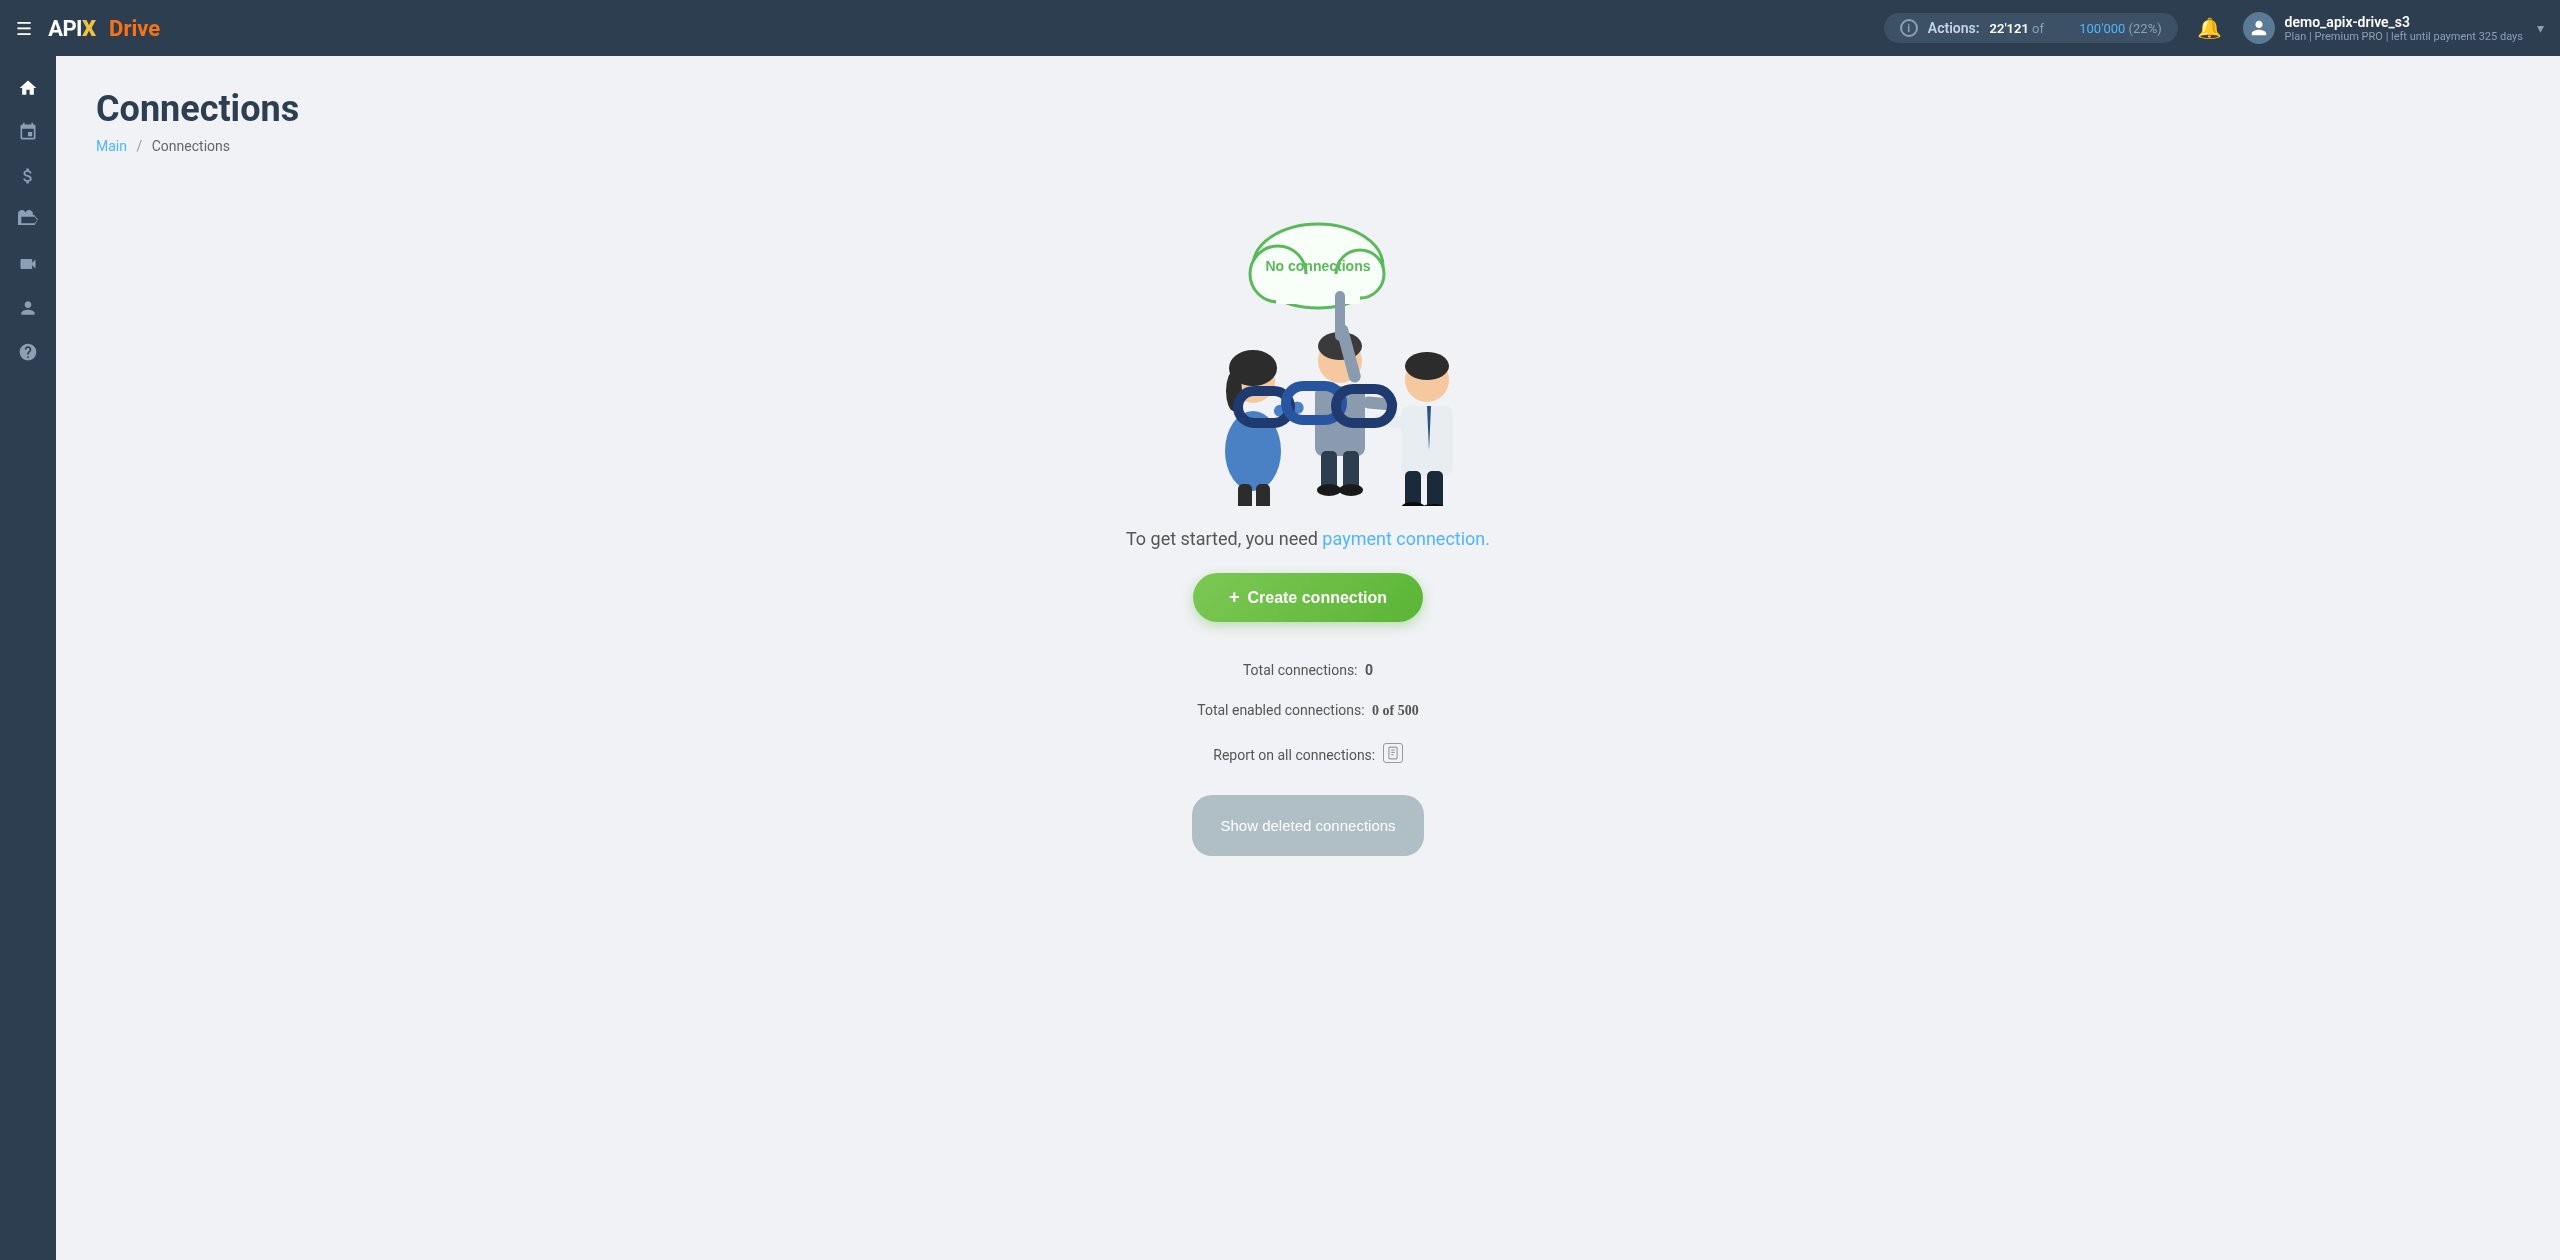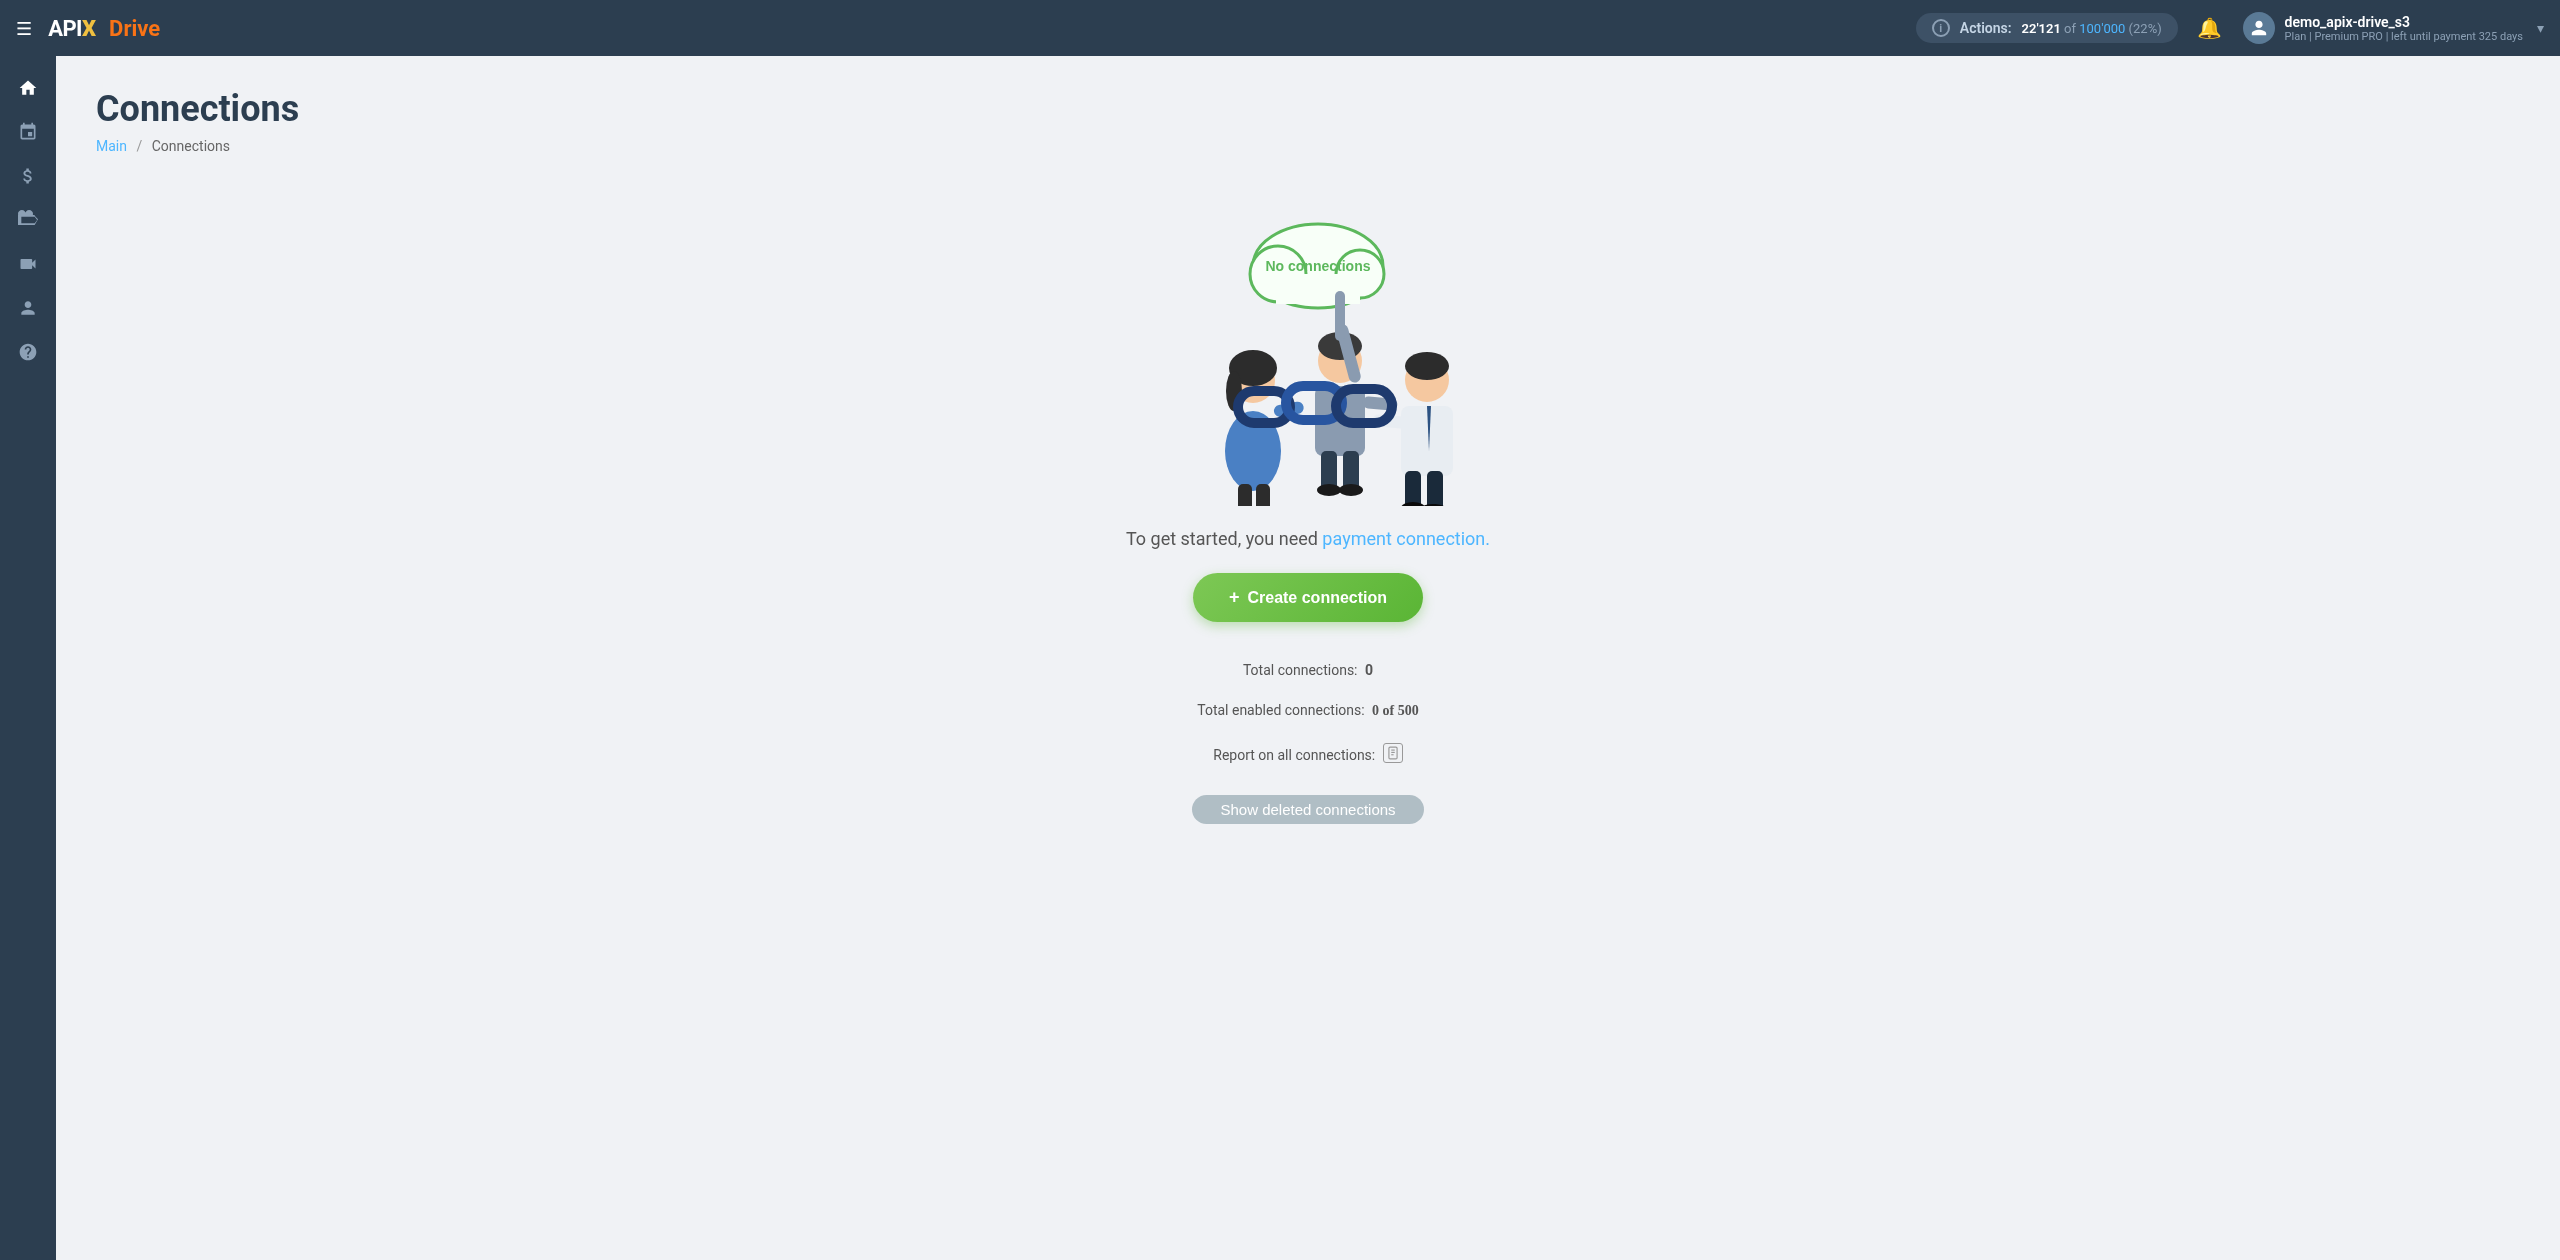--- a/index.html
+++ b/index.html
@@ -35,21 +35,21 @@
       width: 18px; height: 18px;
       border: 2px solid #8ca0b5;
       border-radius: 50%;
       display: flex; align-items: center; justify-content: center;
       color: #8ca0b5; font-size: 11px; font-weight: bold;
     }
     .actions-label { color: #c5d5e5; font-size: 14px; font-weight: 600; }
     .actions-count { font-size: 13px; }
     .actions-count .used { color: #fff; font-weight: 600; }
     .actions-count .sep { color: #8ca0b5; }
-    .actions-count .total { color: #4db6ff; }
+    .actions-count .total { color: #4db6ff; margin-left: 32px; }
     .actions-count .pct { color: #8ca0b5; }
     .bell-btn {
       background: none; border: none; cursor: pointer;
       color: #8ca0b5; font-size: 20px; padding: 4px;
     }
     .user-section { display: flex; align-items: center; gap: 10px; cursor: pointer; }
     .user-avatar {
       width: 32px; height: 32px; border-radius: 50%;
       background: #5a7a96;
       display: flex; align-items: center; justify-content: center;
@@ -170,21 +170,21 @@
       color: #999;
       cursor: pointer;
       margin-left: 4px;
     }
 
     .show-deleted-btn {
       background: #b0bec5;
       color: #fff;
       border: none;
       border-radius: 20px;
-      padding: 6px 28px;
+      padding: 22px 28px;
       font-size: 15px;
       cursor: pointer;
       transition: background 0.15s;
     }
   </style>
 </head>
 <body>
 
 <nav class="topnav">
   <span class="topnav-menu-icon">☰</span>

